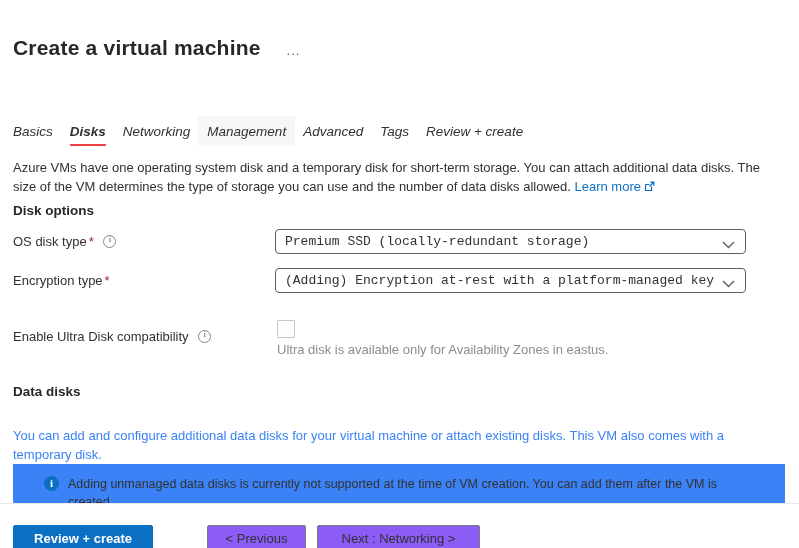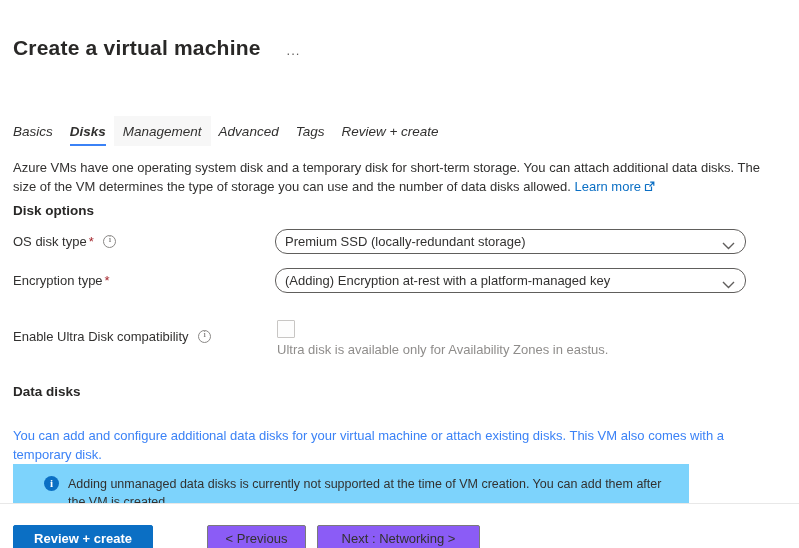--- a/index.html
+++ b/index.html
@@ -11,21 +11,21 @@
   }
 
   
   .page-header { position:absolute; left:13px; top:4px; display:flex; align-items:center; }
   .page-title { font-size:21px; font-weight:700; color:#292827; letter-spacing:0.2px; }
   .more-btn { margin-left:26px; margin-top:4px; color:#605e5c; font-size:13px; letter-spacing:1px; cursor:pointer; }
 
   
   .tabs { position:absolute; left:13px; top:84px; display:flex; align-items:flex-end; }
   .tab { padding:8px 0 7px 0; margin-right:17px; color:#323130; font-size:13.5px; cursor:pointer; white-space:nowrap;font-style:italic; }
-  .tab.active { font-weight:700; border-bottom:2px solid #3b82f6; padding-bottom:5px; }
+  .tab.active { font-weight:700; border-bottom:2px solid #ef4444; padding-bottom:5px; }
   .tab.hovered { background:#f7f7f7; padding-left:9px; padding-right:9px; margin-left:-9px; margin-right:8px; }
 
   
   .intro { position:absolute; left:13px; top:126px; width:760px; line-height:19px; color:#323130; }
   .link { color:#0b6fc4; text-decoration:none; cursor:pointer; }
   .ext-icon { display:inline-block; vertical-align:-1px; margin-left:3px; }
 
   
   .section-heading { position:absolute; left:13px; font-size:13.5px; font-weight:700; color:#292827; }
   .h-disk-options { top:171px; }
@@ -38,44 +38,44 @@
     display:inline-block; width:13px; height:13px; margin-left:6px; vertical-align:-2px;
     border:1px solid #8a8886; border-radius:50%; position:relative;
   }
   .info-icon::after {
     content:"i"; position:absolute; left:0; right:0; top:-2px; text-align:center;
     font-size:9px; color:#605e5c; font-family:"Liberation Serif", serif;
   }
 
   .select-box {
     position:absolute; left:275px; width:471px; height:25px;
-    border:1px solid #605e5c; border-radius:12px; background:#fff;
-    display:flex; align-items:center; padding:0 30px 0 9px; cursor:pointer;
+    border:1px solid #605e5c; border-radius:4px; background:#fff;
+    display:flex; align-items:center; padding:0 30px 0 9px; cursor:pointer;font-family:Liberation Mono, monospace;
   }
   .select-box .value { flex:1; white-space:nowrap; overflow:hidden; color:#323130; }
   .select-box .chevron { position:absolute; right:10px; top:8px; }
   .sel-os { top:197px; }
   .sel-enc { top:236px; }
   .lbl-os { top:202px; }
   .lbl-enc { top:241px; }
   .lbl-ultra { top:297px; }
 
   .checkbox {
     position:absolute; left:277px; top:288px; width:18px; height:18px;
     border:1px solid #c8c6c4; background:#fdfdfd; border-radius:1px; cursor:pointer;
   }
   .helper-text { position:absolute; left:277px; top:310px; color:#8f8d8b; font-size:13px; }
 
   
   .data-disks-text { position:absolute; left:13px; top:394px; width:758px; line-height:19px; color:#3b82f6; }
 
   
   .banner {
-    position:absolute; left:13px; top:432px; width:676px; height:39px;
-    background:#7dd3fc; overflow:hidden;
+    position:absolute; left:13px; top:432px; width:772px; height:39px;
+    background:#3b82f6; overflow:hidden;
   }
   .banner-inner { display:flex; padding:11px 16px 0 31px; }
   .banner-icon {
     flex:0 0 auto; width:15px; height:15px; border-radius:50%;
     background:#0b6fc4; position:relative; margin-right:9px; margin-top:1px;
   }
   .banner-icon::after {
     content:"i"; position:absolute; left:0; right:0; top:0px; text-align:center;
     color:#fff; font-size:11px; font-weight:700; font-family:"Liberation Serif", serif; line-height:15px;
   }
@@ -105,20 +105,21 @@
 <div id="app">
 
   <div class="page-header">
     <span class="page-title">Create a virtual machine</span>
     <span class="more-btn">...</span>
   </div>
 
   <div class="tabs">
     <div class="tab">Basics</div>
     <div class="tab active">Disks</div>
+    <div class="tab">Networking</div>
     <div class="tab hovered">Management</div>
     <div class="tab">Advanced</div>
     <div class="tab">Tags</div>
     <div class="tab">Review + create</div>
   </div>
 
   <div class="intro"><span>Azure VMs have one operating system disk and a temporary disk for short-term storage. You can attach additional data disks. The size of the VM determines the type of storage you can use and the number of data disks allowed. </span><a class="link">Learn more</a><span class="ext-icon"><svg width="11" height="11" viewBox="0 0 11 11">
           <path d="M1.5 3.5 h4 M1.5 3.5 v6 h6 v-4" fill="none" stroke="#0b6fc4" stroke-width="1.2"></path>
           <path d="M5.5 5.5 L9.5 1.5 M6.2 1.2 h3.6 v3.6" fill="none" stroke="#0b6fc4" stroke-width="1.2"></path>
         </svg></span></div>

